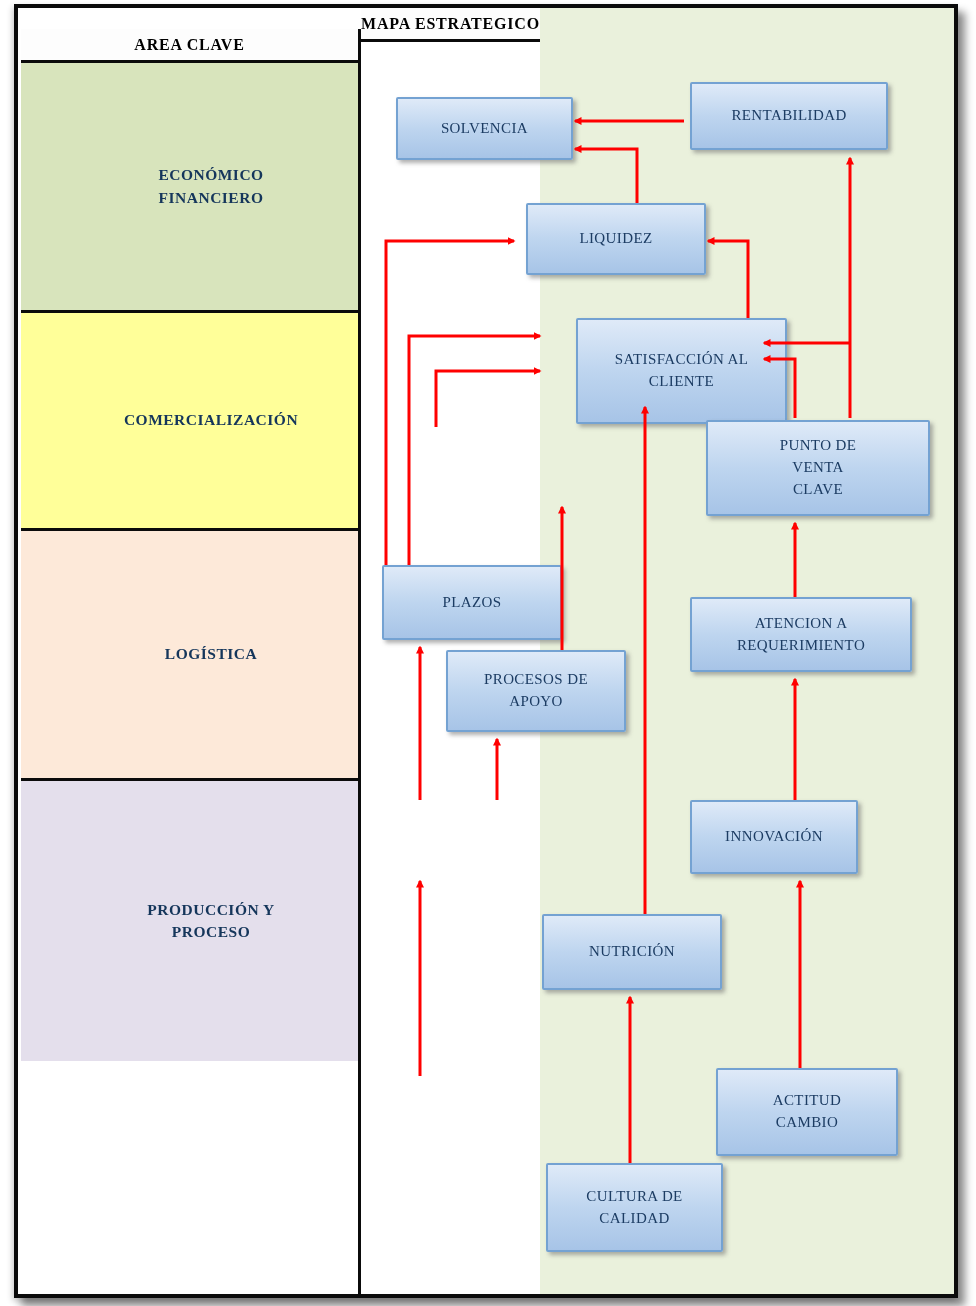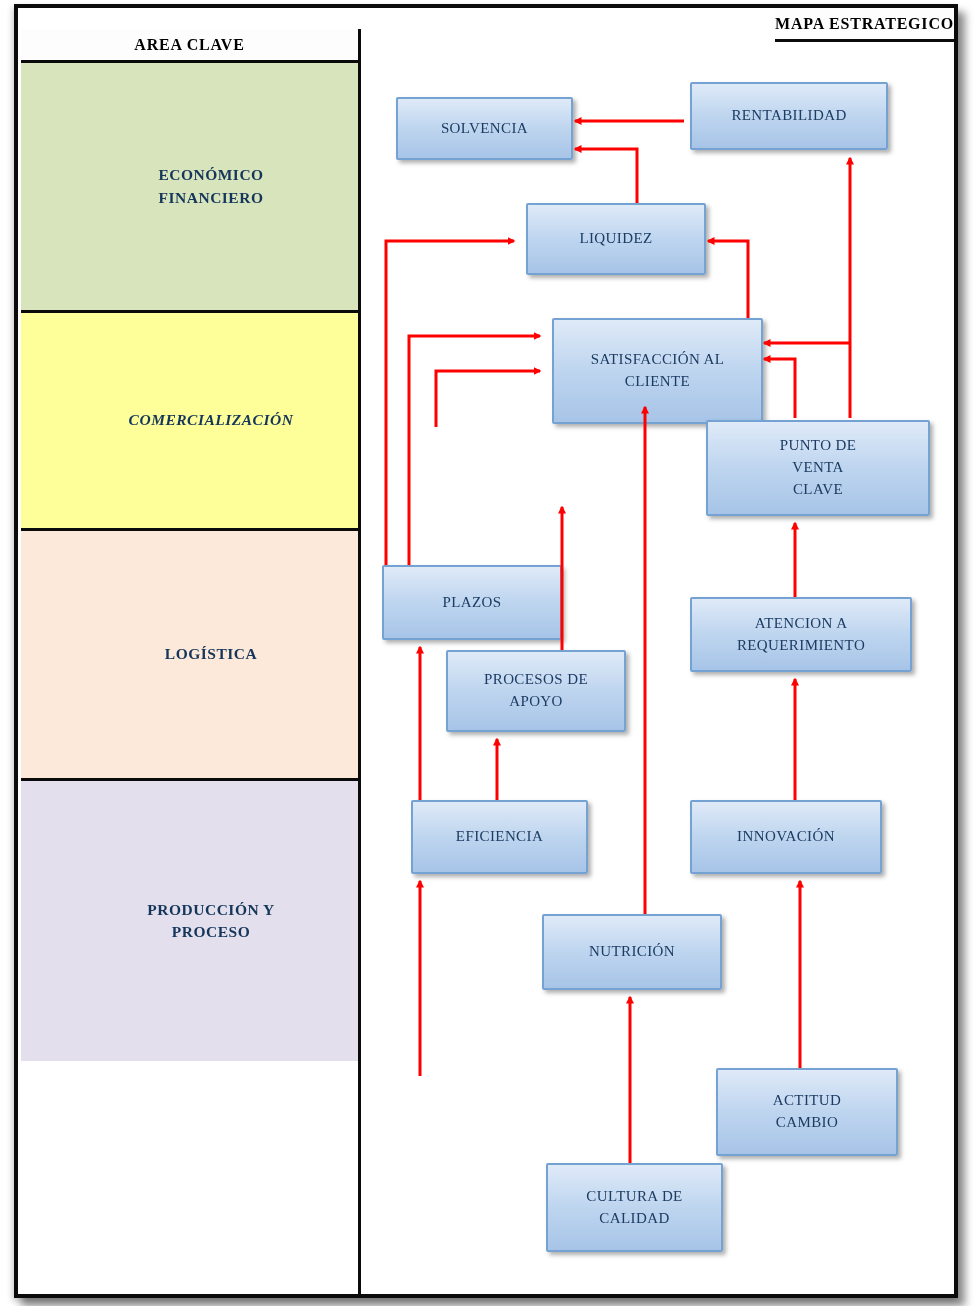--- a/index.html
+++ b/index.html
@@ -11,26 +11,26 @@
     box-sizing:border-box;display:flex;flex-direction:column;background:#fff;margin-top:21px;}
   .cell-head{height:34px;border-bottom:3px solid #0b0b0b;box-sizing:border-box;display:flex;
     align-items:center;justify-content:center;background:#fdfdfd;font-weight:bold;font-size:16px;
     letter-spacing:.8px;color:#000;}
   .area-row{display:flex;align-items:center;justify-content:center;border-bottom:3px solid #0b0b0b;
     box-sizing:border-box;padding-left:43px;}
   .area-row:last-child{border-bottom:none;}
   .area-label{font-weight:bold;font-size:15.5px;letter-spacing:.5px;color:#15365b;text-align:center;
     max-width:190px;line-height:1.45;}
   .row-eco{height:250px;background:#d8e4bc;}
-  .row-com{height:218px;background:#ffff99;font-style:italic;}
+  .row-com{height:218px;background:#ffff99;}
   .row-log{height:250px;background:#fde9d9;}
   .row-pro{height:280px;background:#e4dfec;}
   .row-dir{flex:1;background:#daeef3;}
   
-  .right-col{position:absolute;left:343px;top:0;right:0;bottom:0;display:flex;flex-direction:column;align-items:flex-end;}
+  .right-col{position:absolute;left:343px;top:0;right:0;bottom:0;display:flex;flex-direction:row;}
   .map-area{flex:1;background:#eaf1dc;}
   
   .nodes{position:absolute;left:0;top:0;width:976px;height:1306px;pointer-events:none;margin-left:6px;}
   .node{position:absolute;display:flex;align-items:center;justify-content:center;text-align:center;
     background:linear-gradient(180deg,#dfeaf8 0%,#bed5ef 50%,#a7c4e7 100%);
     border:2px solid #74a2d2;border-radius:2px;box-sizing:border-box;
     box-shadow:3px 3px 4px rgba(110,110,110,0.55);
     color:#1c3c63;font-size:15px;letter-spacing:.4px;line-height:1.45;}
   .arrows{position:absolute;left:0;top:0;pointer-events:none;}
   .arrows polyline{fill:none;stroke:#ff0000;stroke-width:3;}
@@ -70,39 +70,36 @@
 <div class="nodes">
   <div class="node" style="left:390px;top:97px;width:177px;height:63px">
       <span>SOLVENCIA</span>
     </div>
   <div class="node" style="left:684px;top:82px;width:198px;height:68px">
       <span>RENTABILIDAD</span>
     </div>
   <div class="node" style="left:520px;top:203px;width:180px;height:72px">
       <span>LIQUIDEZ</span>
     </div>
-  <div class="node" style="left:546px;top:318px;width:211px;height:106px">
+  <div class="node" style="left:570px;top:318px;width:211px;height:106px">
       <span style="max-width:150px">SATISFACCIÓN AL CLIENTE</span>
     </div>
   <div class="node" style="left:700px;top:420px;width:224px;height:96px">
       <span style="max-width:100px">PUNTO DE VENTA CLAVE</span>
     </div>
   <div class="node" style="left:376px;top:565px;width:180px;height:75px">
       <span>PLAZOS</span>
     </div>
   <div class="node" style="left:684px;top:597px;width:222px;height:75px">
       <span style="max-width:170px">ATENCION A REQUERIMIENTO</span>
     </div>
   <div class="node" style="left:440px;top:650px;width:180px;height:82px">
       <span style="max-width:115px">PROCESOS DE APOYO</span>
     </div>
-  <div class="node" style="left:405px;top:800px;width:177px;height:74px">
-      <span>EFICIENCIA</span>
-    </div>
-  <div class="node" style="left:684px;top:800px;width:192px;height:74px">
+  <div class="node" style="left:684px;top:800px;width:168px;height:74px">
       <span>INNOVACIÓN</span>
     </div>
   <div class="node" style="left:536px;top:914px;width:180px;height:76px">
       <span>NUTRICIÓN</span>
     </div>
   <div class="node" style="left:710px;top:1068px;width:182px;height:88px">
       <span style="max-width:90px">ACTITUD CAMBIO</span>
     </div>
   <div class="node" style="left:540px;top:1163px;width:177px;height:89px">
       <span style="max-width:120px">CULTURA DE CALIDAD</span>

